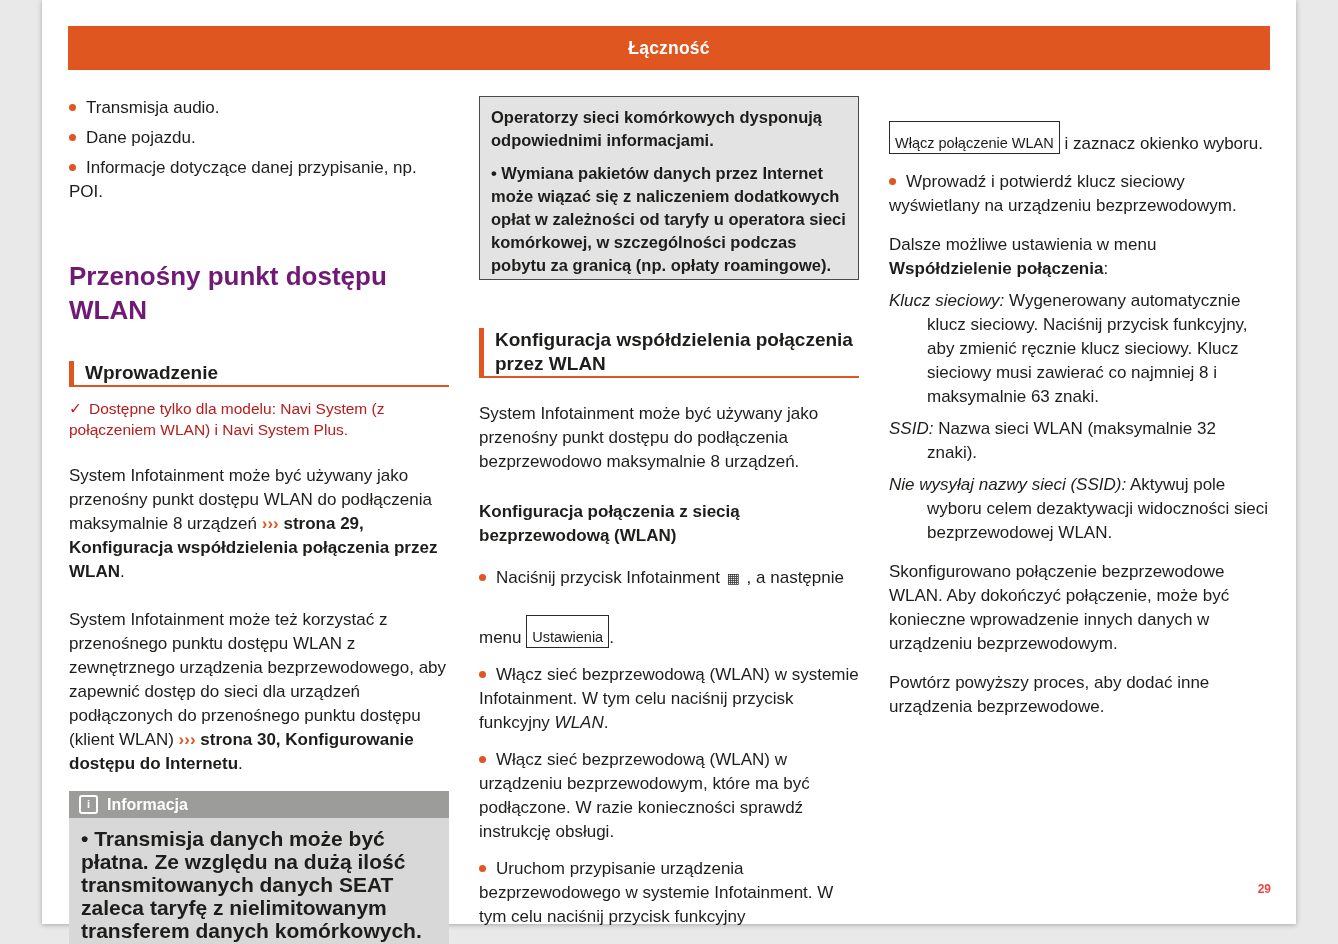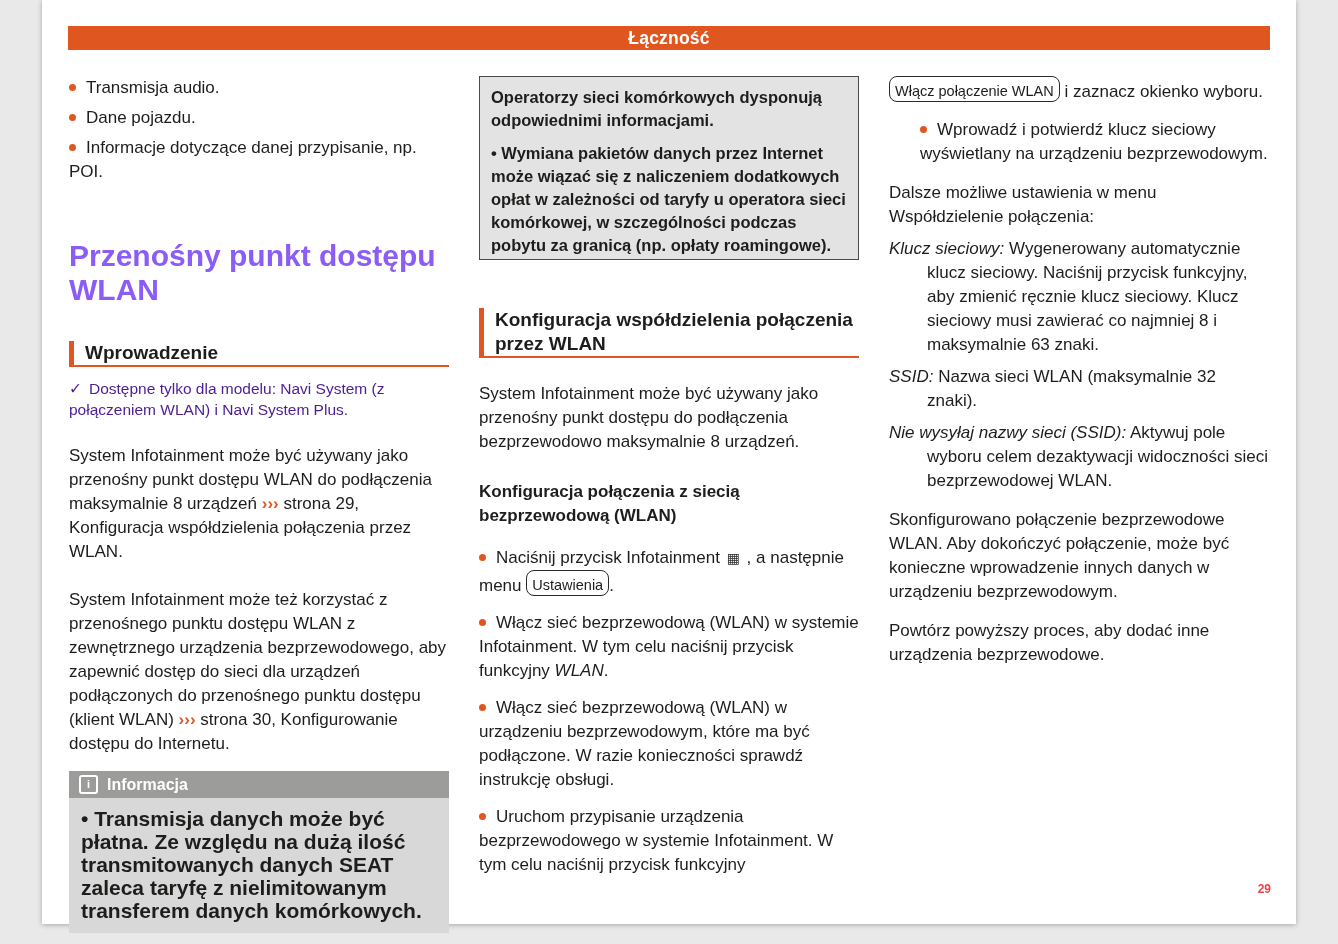--- a/index.html
+++ b/index.html
@@ -9,74 +9,74 @@
     font-family:"Liberation Sans","DejaVu Sans",sans-serif;
     color:#1d1d1b;
   }
   .page{
     position:absolute;left:42px;top:0;width:1254px;height:924px;
     background:#ffffff;
     box-shadow:0 1px 5px rgba(0,0,0,0.28);
     box-sizing:border-box;
   }
   .header-bar{
-    margin:26px 26px 0;height:24px;background:#e05620;color:#fff;
+    margin:26px 26px 0;height:44px;background:#e05620;color:#fff;
     display:flex;align-items:center;justify-content:center;
     font-size:17.5px;font-weight:700;letter-spacing:.2px;
   }
   .columns{display:flex;gap:30px;padding:26px 27px 0;}
   .col{flex:1;min-width:0;font-size:17px;line-height:24px;hyphens:auto;-webkit-hyphens:auto;}
 
   .dot{
     display:inline-block;width:7px;height:7px;border-radius:50%;
     background:#e05620;margin-right:10px;vertical-align:2px;
   }
   .bullet-line{margin:0 0 6px;}
 
-  .h1{color:#8b5cf6;font-size:30px;line-height:34px;font-weight:700;margin:55px 0 0;}
+  .h1{color:#701a75;font-size:26px;line-height:34px;font-weight:700;margin:55px 0 0;}
 
   .h2-block{margin-top:34px;border-bottom:2px solid #e05620;padding-bottom:0;}
   .h2-mt{margin-top:48px;}
   .h2{border-left:5px solid #e05620;padding-left:11px;font-size:19px;line-height:24px;font-weight:700;}
 
-  .check-note{margin-top:11px;color:#4c1d95;font-size:15.5px;line-height:21px;}
+  .check-note{margin-top:11px;color:#b91c1c;font-size:15.5px;line-height:21px;}
   .check{margin-right:7px;}
 
   p{margin:0;}
   .para{margin-top:24px;}
   .para-first{margin-top:0;}
   .arrow{color:#e05620;font-weight:700;}
-  strong{font-weight:400;}
+  strong{font-weight:700;}
   em{font-style:italic;}
 
   .info-box{margin-top:15px;}
   .info-head{height:27px;background:#9c9c9b;color:#fff;display:flex;align-items:center;
     padding:0 10px;font-size:16px;font-weight:700;}
   .info-icon{width:15px;height:15px;border:2px solid #fff;border-radius:3px;margin-right:9px;
     font-size:11px;line-height:14px;text-align:center;font-weight:700;flex:0 0 auto;font-style:normal;}
   .info-body{background:#d8d8d8;padding:9px 12px 11px;font-weight:700;font-size:21px;line-height:23px;}
 
   .note-box{border:1px solid #4a4a4c;background:#e3e3e3;padding:9px 11px 2px;
     font-weight:700;font-size:16.5px;line-height:23px;}
   .note-box .nb2{margin-top:10px;}
 
   .bold-sub{font-weight:700;margin-top:26px;}
 
   .step{margin-top:13px;}
   .step-first{margin-top:18px;}
 
   .key-btn{
-    display:inline-block;border:1px solid #2a2a2a;border-radius:8px;background:#fff;
-    padding:5px 5px 1px;font-size:14.5px;line-height:18px;white-space:nowrap;vertical-align:1px;
+    display:inline-block;border:1px solid #2a2a2a;border-radius:0;background:#fff;
+    padding:12px 5px 1px;font-size:14.5px;line-height:18px;white-space:nowrap;vertical-align:1px;margin-top:25px;
   }
   .grid-icon{font-family:"DejaVu Sans",sans-serif;font-size:14px;color:#2a2a2a;margin:0 2px;}
 
   .c-right .para{margin-top:15px;}
   .c-right .para-first{margin-top:0;}
-  .c-right .step{margin-top:14px;margin-left:31px;}
+  .c-right .step{margin-top:14px;}
   .def{margin-top:8px;padding-left:38px;text-indent:-38px;}
   .def-first{margin-top:14px;}
 
   .page-num{position:absolute;right:25px;bottom:28px;font-size:12px;font-weight:700;color:#ef4444;}
 </style>
 </head>
 <body>
 
 <div class="page">
 

